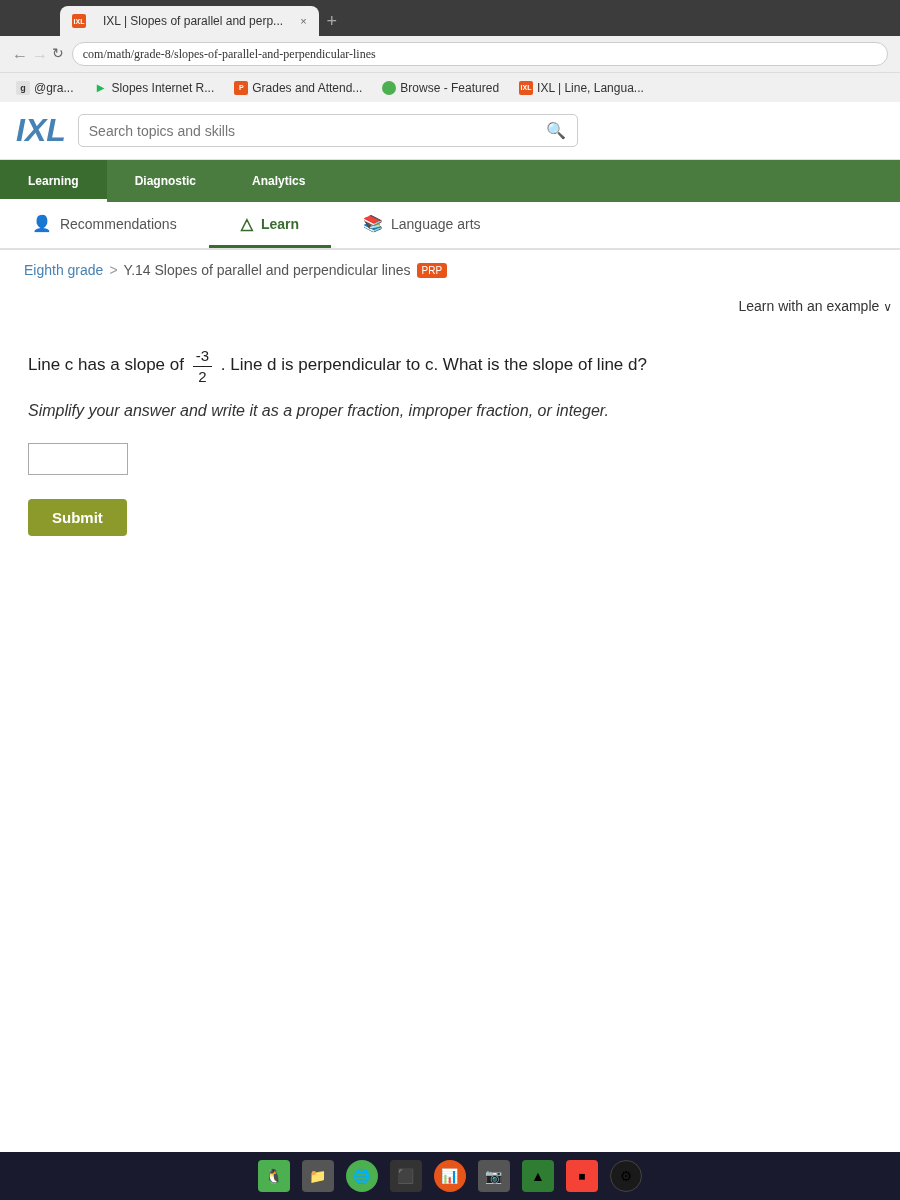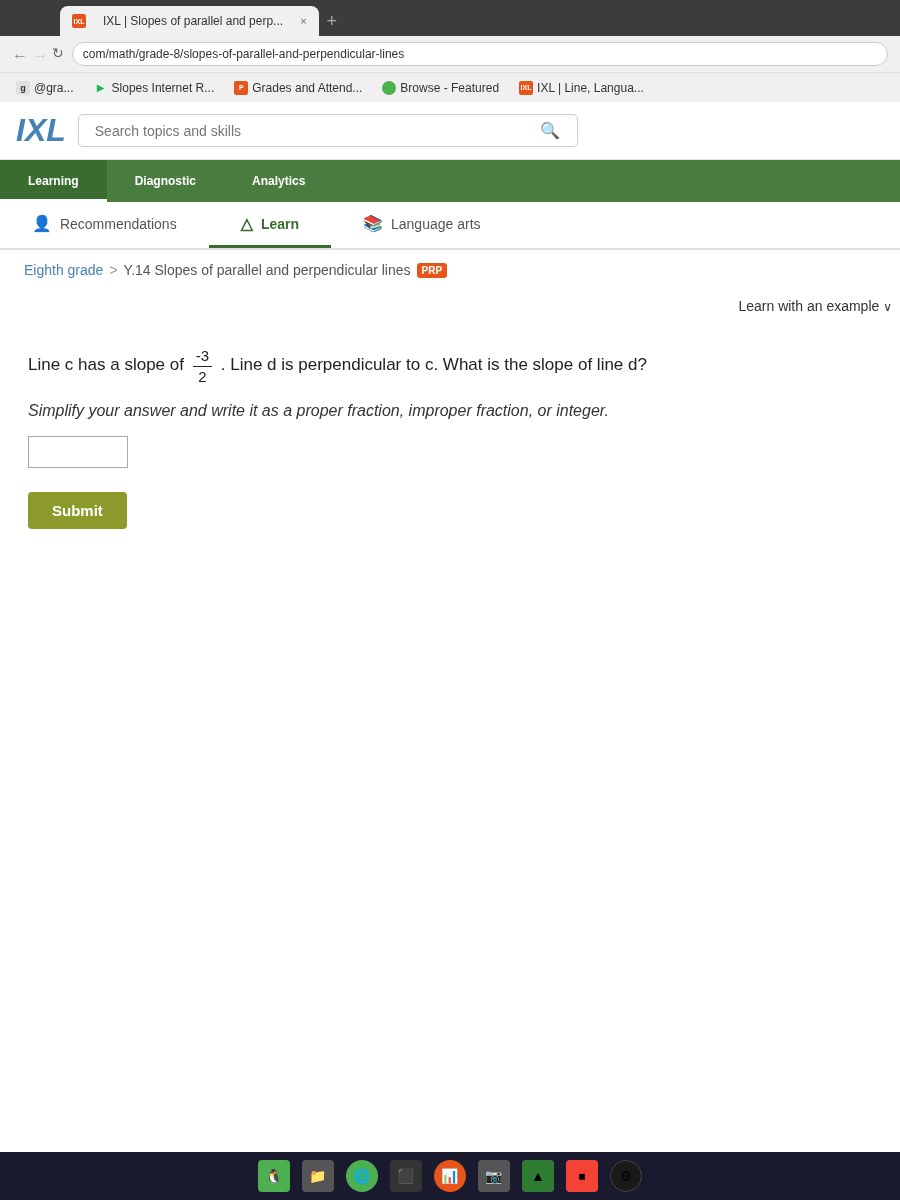--- a/index.html
+++ b/index.html
@@ -87,20 +87,21 @@
 
     .url-input {
       flex: 1;
       background: white;
       border: 1px solid #ccc;
       border-radius: 14px;
       height: 24px;
       padding: 0 10px;
       font-size: 12px;
       color: #333;
+      font-family: Liberation Serif, serif;
     }
 
     .bookmarks-bar {
       background: #f0f0f0;
       border-top: 1px solid #ddd;
       height: 30px;
       display: flex;
       align-items: center;
       padding: 0 8px;
       gap: 4px;
@@ -158,21 +159,21 @@
     .ixl-logo span {
       color: #4682b4;
     }
 
     .search-bar {
       flex: 1;
       display: flex;
       align-items: center;
       border: 1px solid #ccc;
       border-radius: 5px;
-      padding: 6px 16px;
+      padding: 6px 10px;
       gap: 8px;
       max-width: 500px;
     }
 
     .search-input {
       border: none;
       outline: none;
       font-size: 14px;
       color: #999;
       flex: 1;
@@ -252,21 +253,21 @@
     }
 
     .breadcrumb-sep { color: #999; }
 
     .prp-badge {
       background: #e8551a;
       color: white;
       font-size: 10px;
       padding: 2px 5px;
       border-radius: 3px;
-      font-weight: bold;
+      font-weight: normal;
     }
 
     
     .learn-example {
       text-align: right;
       padding: 8px;
       font-size: 14px;
       color: #555;
     }
 
@@ -284,21 +285,21 @@
       font-size: 17px;
       color: #222;
       line-height: 1.8;
       margin-bottom: 16px;
     }
 
     .simplify-text {
       font-size: 16px;
       color: #333;
       font-style: italic;
-      margin-bottom: 16px;
+      margin-bottom: 23px;
     }
 
     .answer-input {
       border: 1px solid #aaa;
       width: 100px;
       height: 32px;
       display: block;
       margin-bottom: 24px;
       font-size: 14px;
       padding: 4px 8px;

